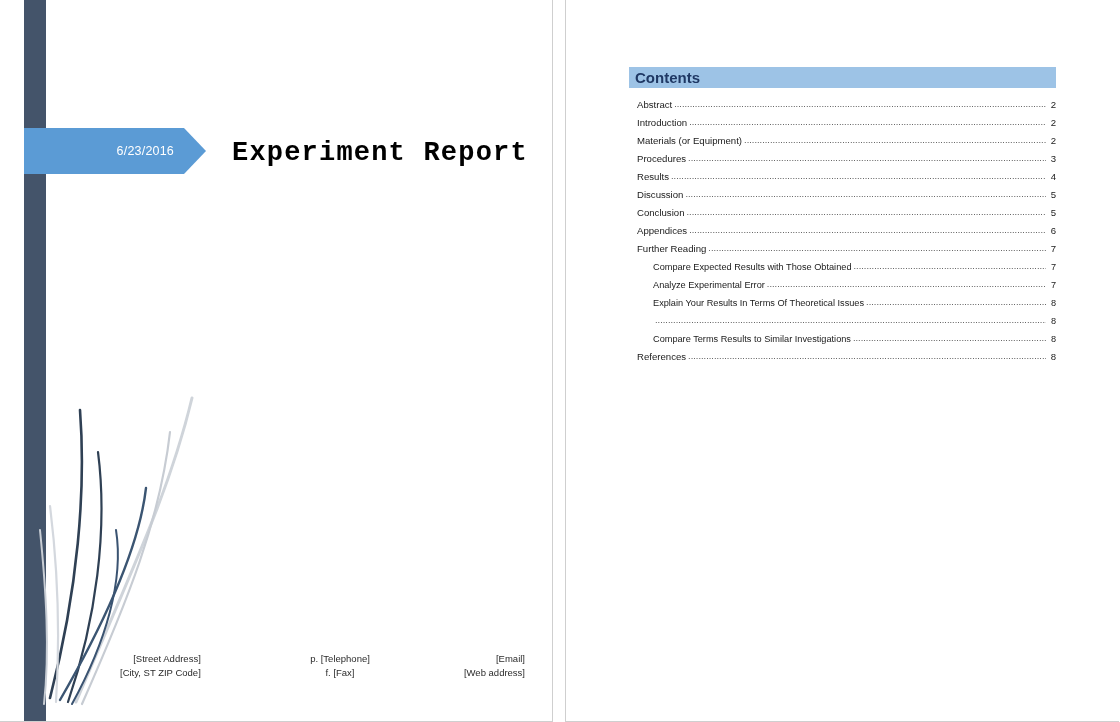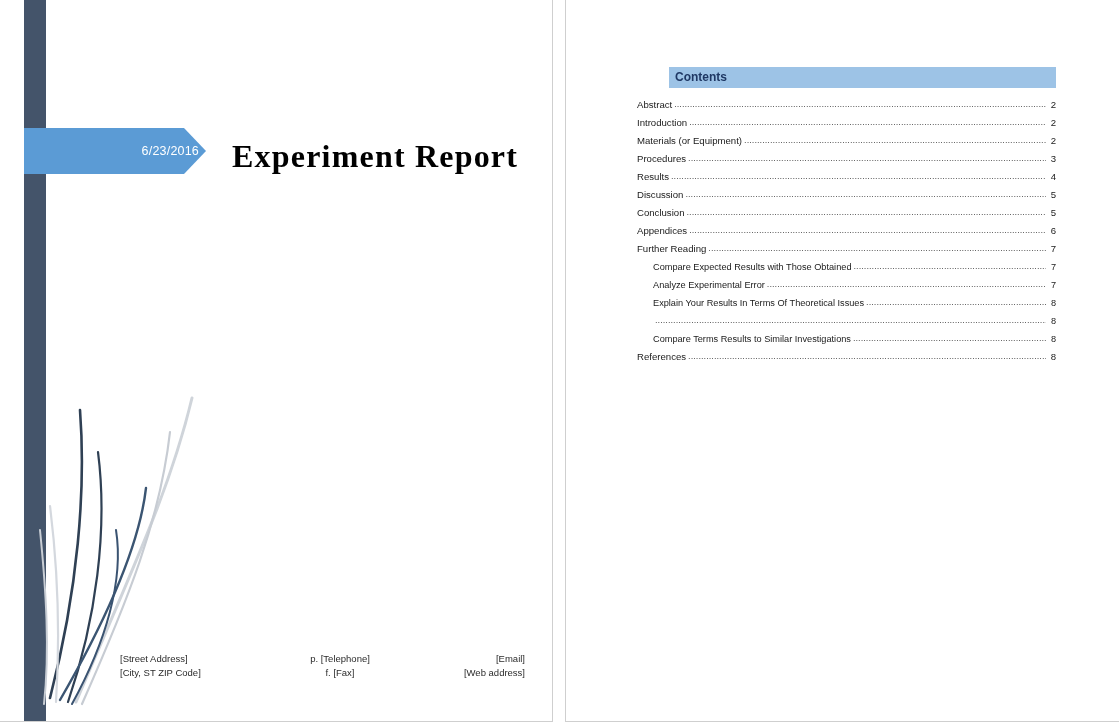--- a/index.html
+++ b/index.html
@@ -69,29 +69,28 @@
     width: 160px;
     height: 46px;
     display: flex;
     align-items: center;
     justify-content: flex-end;
     padding-right: 10px;
     box-sizing: border-box;
     color: #ffffff;
     font-size: 12.5px;
     letter-spacing: 0.2px;
-    margin-left: 25px;
   }
   .cover-title {
     position: absolute;
     left: 232px;
     top: 138px;
-    font-family: Liberation Serif, serif;
+    font-family: Liberation Mono, monospace;
     font-weight: bold;
-    font-size: 32px;
+    font-size: 27px;
     color: #000000;
     letter-spacing: 1.2px;
     white-space: nowrap;
   }
   .grass {
     position: absolute;
     left: 20px;
     top: 380px;
     width: 220px;
     height: 330px;
@@ -102,21 +101,21 @@
     top: 652px;
     width: 480px;
     height: 40px;
     font-size: 9.5px;
     color: #2b2b2b;
   }
   .footer-col {
     position: absolute;
     line-height: 14px;
   }
-  .footer-left  { left: 60px;  top: 0px; text-align: left; }
+  .footer-left  { left: 60px;  top: 0px; text-align: right; }
   .footer-mid   { left: 200px; top: 0px; width: 160px; text-align: center; }
   .footer-right { left: 340px; top: 0px; width: 125px; text-align: right; }
 
   
   .page-toc {
     left: 565px;
     top: 0px;
     width: 554px;
     height: 722px;
     border-right: none;
@@ -125,26 +124,25 @@
   .toc-wrap {
     position: absolute;
     left: 63px;
     top: 67px;
     width: 427px;
   }
   .toc-header {
     background: #9dc3e6;
     color: #1f3864;
     font-weight: bold;
-    font-size: 12px;
+    font-size: 15px;
     padding: 4px 6px 5px 6px;
     box-sizing: border-box;
     height: 21px;
     line-height: 13px;
-    margin-left: 40px;
   }
   .toc-list {
     margin-top: 8px;
   }
   .toc-row {
     display: flex;
     align-items: baseline;
     font-size: 9.6px;
     color: #1a1a1a;
     line-height: 18px;

